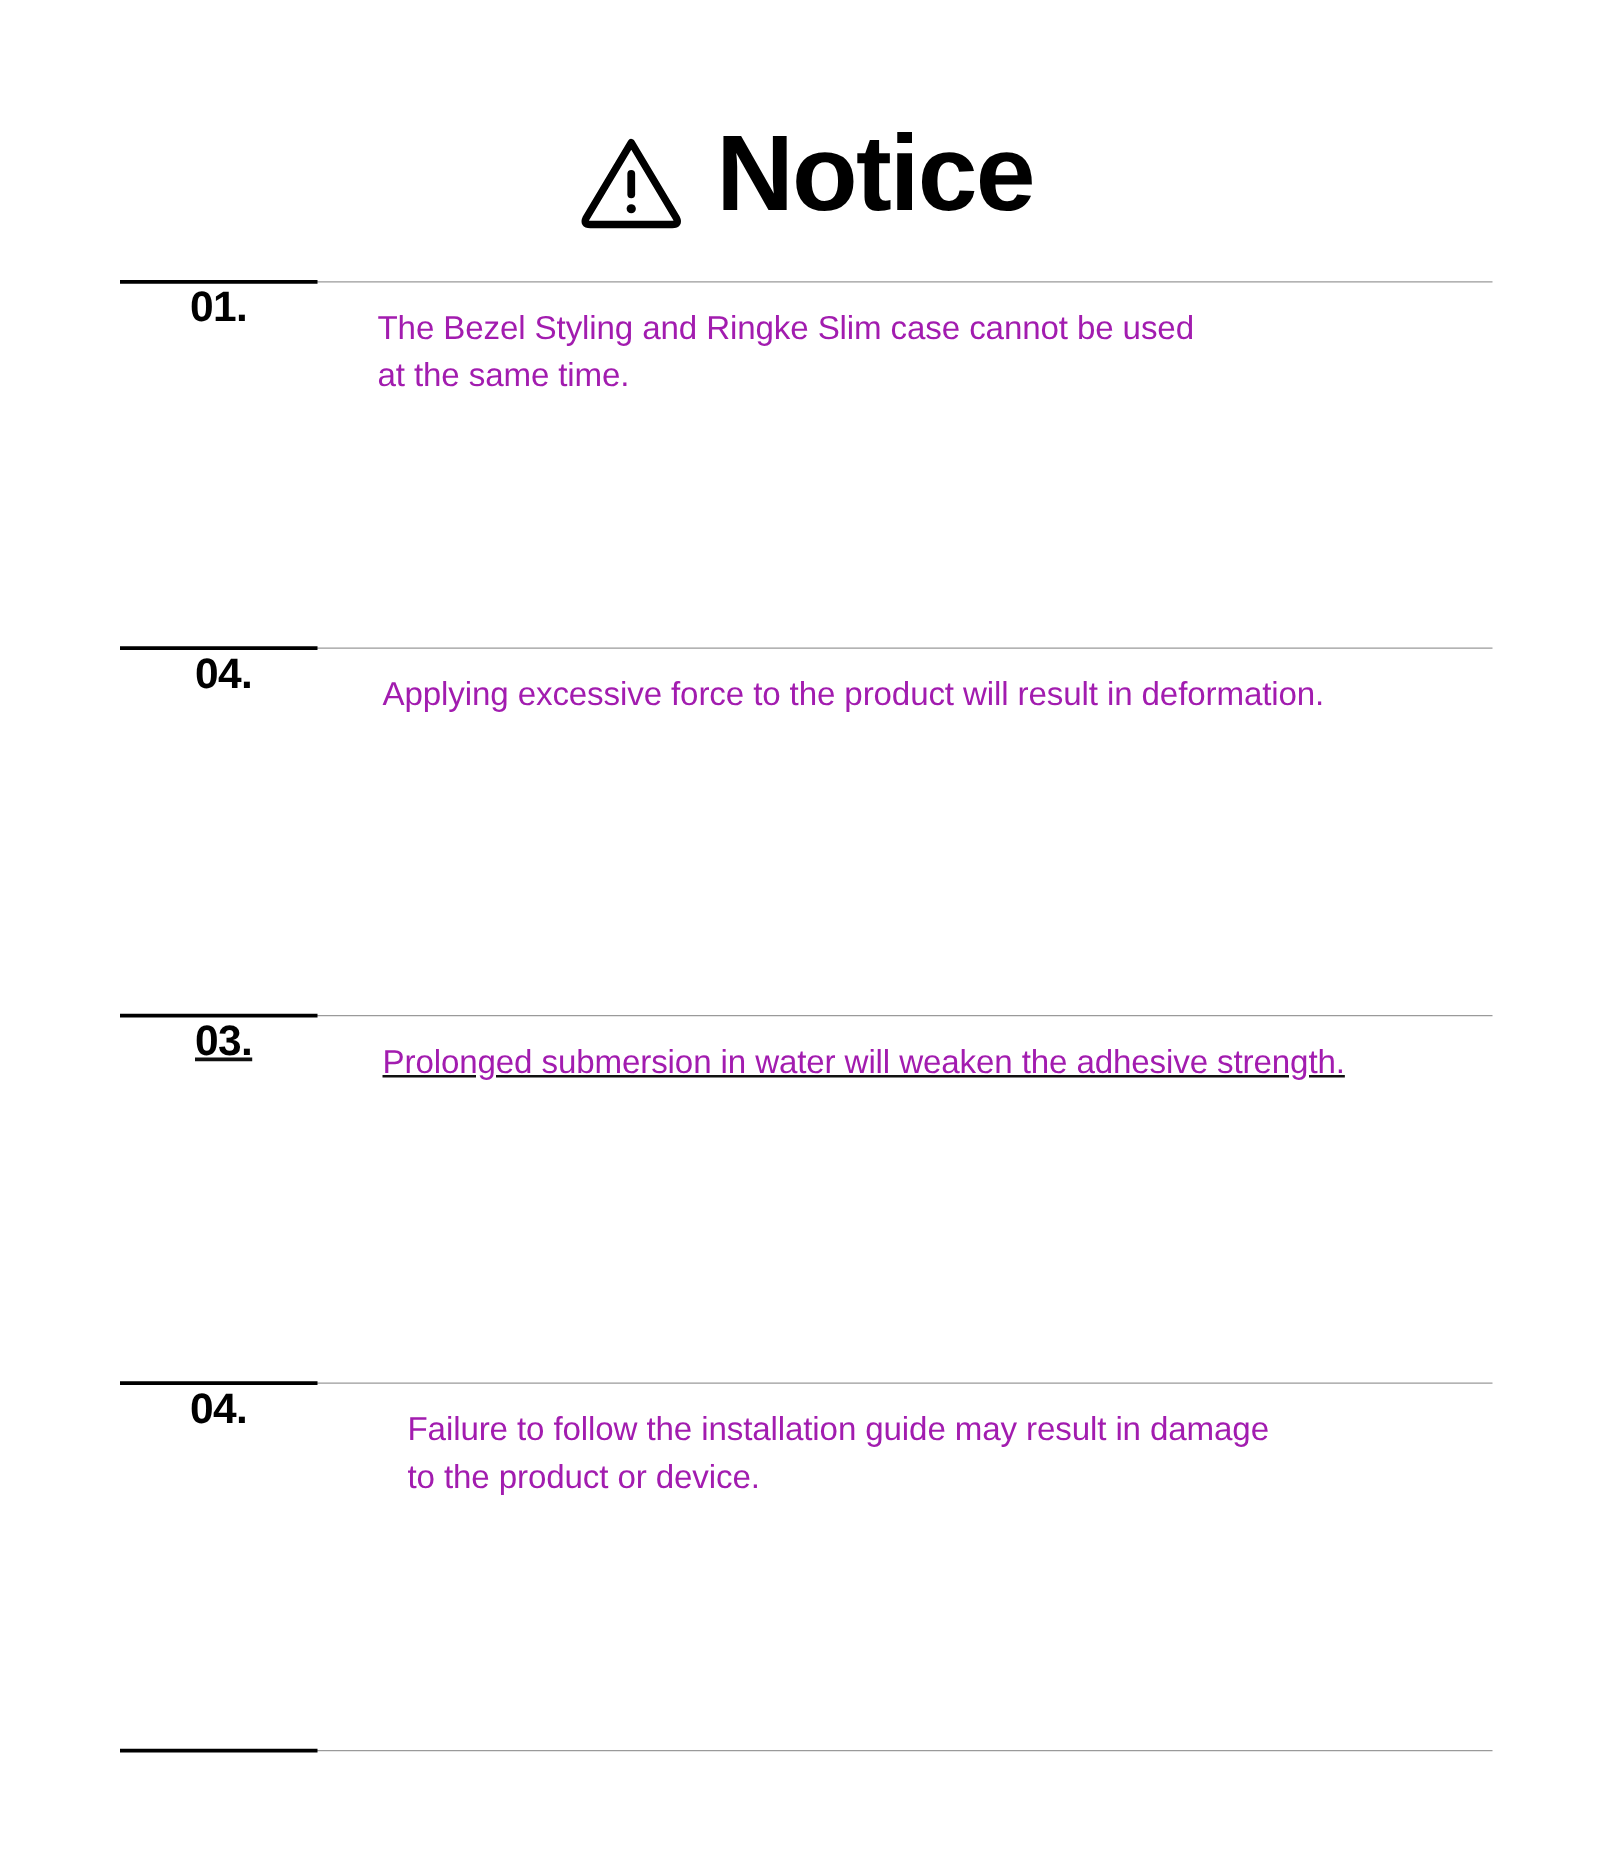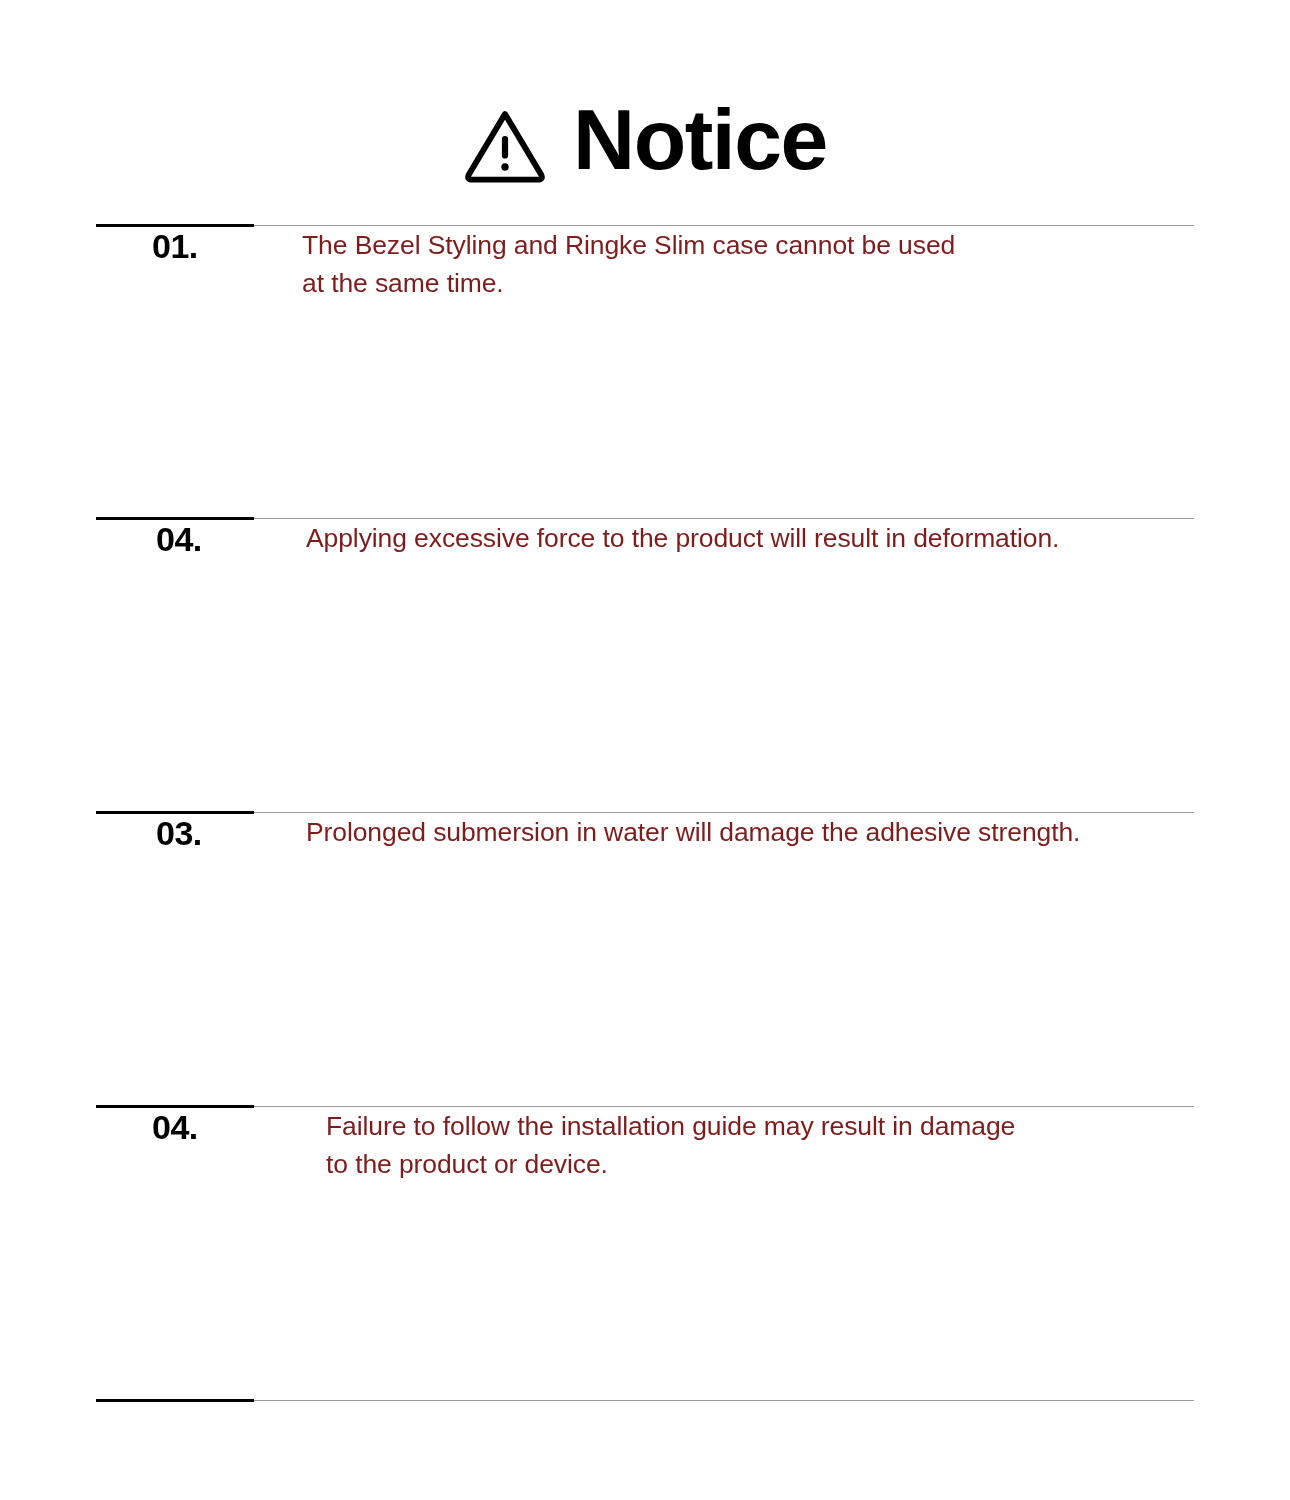--- a/index.html
+++ b/index.html
@@ -79,43 +79,44 @@
     position: relative;
     display: flex;
     align-items: flex-start;
     width: 1098px;
     margin: 0 auto;
     box-sizing: border-box;
     padding-left: 56px;
   }
   .row-1 { height: 290px; }
   .row-2 { height: 291px; }
-  .row-3 { height: 291px; }
+  .row-3 { height: 291px; text-decoration: underline; }
   .row-4 { height: 291px; gap: 24px; }
 
   .num {
     flex: 0 0 auto;
     width: 150px;
     font-size: 34px;
     font-weight: 700;
     letter-spacing: -0.5px;
     color: #000000;
   }
   .row-1 .num { padding-left: 0px; }
   .row-2 .num { padding-left: 4px; }
   .row-3 .num { padding-left: 4px; }
   .row-4 .num { padding-left: 0px; }
 
   .text {
     flex: 1 1 auto;
     font-size: 26.5px;
     line-height: 1.42;
-    color: #7f1d1d;
+    color: #a21caf;
     letter-spacing: -0.1px;
     white-space: pre-line;
+    margin-top: 17px;
   }
 
   .spacer-top { height: 36px; }
 </style>
 </head>
 <body>
 
 <div class="page">
 
   <div class="header">
@@ -154,21 +155,21 @@
       <div class="text">Applying excessive force to the product will result in deformation.</div>
     </div>
 
     <div class="divider">
       <div class="thin"></div>
       <div class="thick"></div>
     </div>
 
     <div class="row row-3">
       <div class="num">03.</div>
-      <div class="text">Prolonged submersion in water will damage the adhesive strength.</div>
+      <div class="text">Prolonged submersion in water will weaken the adhesive strength.</div>
     </div>
 
     <div class="divider">
       <div class="thin"></div>
       <div class="thick"></div>
     </div>
 
     <div class="row row-4">
       <div class="num">04.</div>
       <div class="text">Failure to follow the installation guide may result in damage

